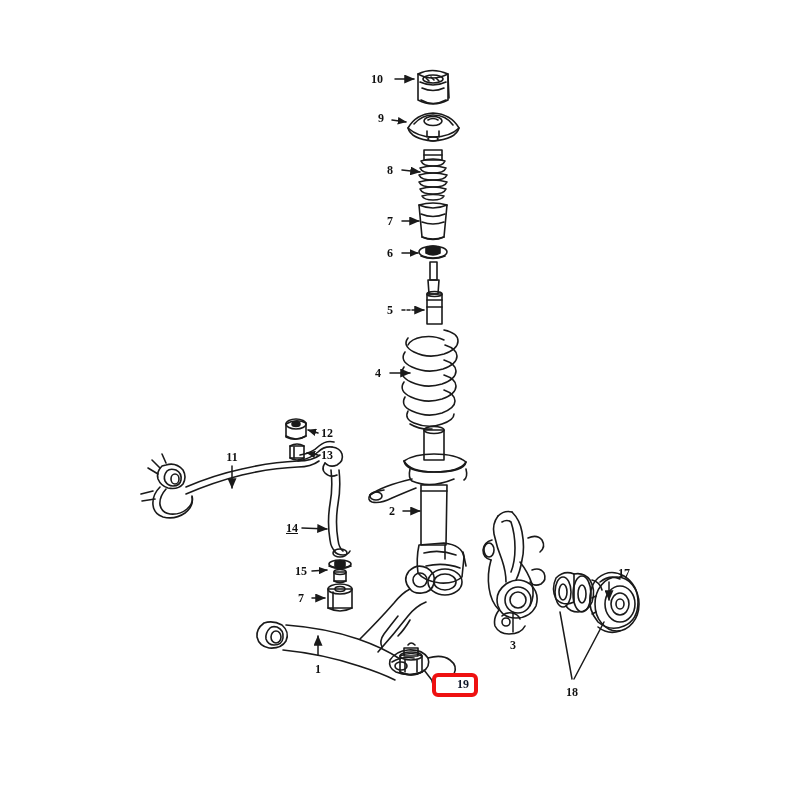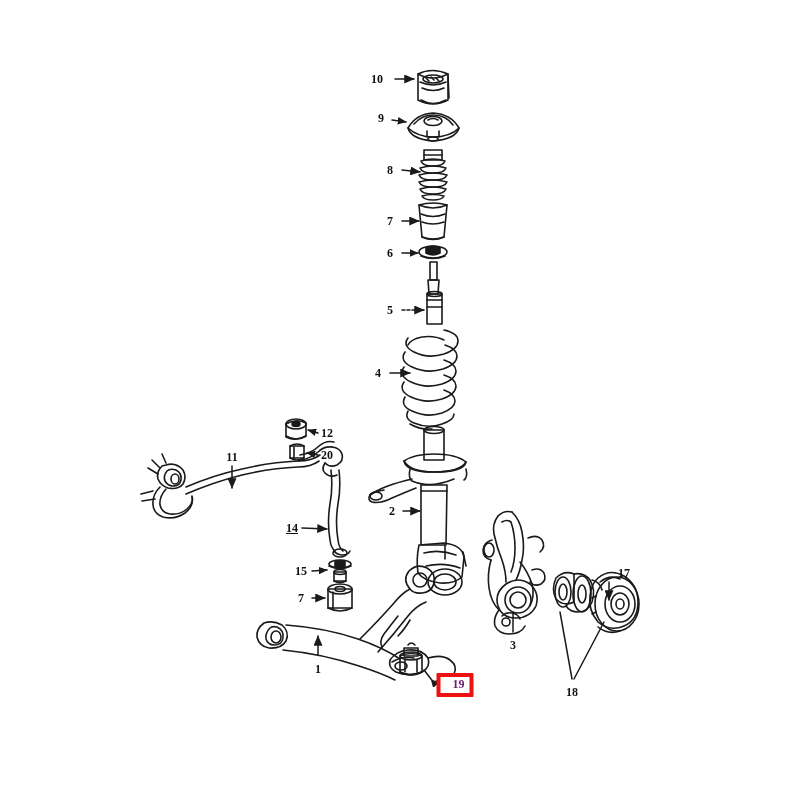--- a/index.html
+++ b/index.html
@@ -31,25 +31,25 @@
     font-weight: 700;
     font-size: 12px;
     color: #111111;
     line-height: 1;
     letter-spacing: 0px;
     white-space: nowrap;
     user-select: none;
     text-align: right;
   }
   .callout.hl {
-    color: #701a75;
+    color: #0f172a;
     border: 4px solid #ee1111;
-    padding: 1px 5px 3px 12px;
+    padding: 1px 5px 3px 21px;
     background: #ffffff;
-    border-radius: 1px;
+    border-radius: 6px;
   }
 </style>
 </head>
 <body>
 
 <div id="stage">
 
   <svg id="diagram-svg" viewBox="0 0 800 800" xmlns="http://www.w3.org/2000/svg">
     <defs>
       <marker id="arrowhead" markerWidth="7" markerHeight="6" refX="6.5" refY="3" orient="auto">
@@ -322,21 +322,21 @@
   <div class="callout" style="left:381px; top:118px; transform:translate(-50%,-50%);">9</div>
   <div class="callout" style="left:390px; top:170px; transform:translate(-50%,-50%);">8</div>
   <div class="callout" style="left:390px; top:221px; transform:translate(-50%,-50%);">7</div>
   <div class="callout" style="left:390px; top:253px; transform:translate(-50%,-50%);">6</div>
   <div class="callout" style="left:390px; top:310px; transform:translate(-50%,-50%);">5</div>
   <div class="callout" style="left:378px; top:373px; transform:translate(-50%,-50%);">4</div>
   <div class="callout" style="left:392px; top:511px; transform:translate(-50%,-50%);">2</div>
 
   <div class="callout" style="left:232px; top:457px; transform:translate(-50%,-50%);">11</div>
   <div class="callout" style="left:327px; top:433px; transform:translate(-50%,-50%);">12</div>
-  <div class="callout" style="left:327px; top:455px; transform:translate(-50%,-50%);">20</div>
+  <div class="callout" style="left:327px; top:455px; transform:translate(-50%,-50%);">13</div>
   <div class="callout" style="left:292px; top:528px; transform:translate(-50%,-50%);text-decoration:underline;">14</div>
   <div class="callout" style="left:301px; top:571px; transform:translate(-50%,-50%);">15</div>
   <div class="callout" style="left:301px; top:598px; transform:translate(-50%,-50%);">7</div>
 
   <div class="callout" style="left:318px; top:669px; transform:translate(-50%,-50%);">1</div>
   <div class="callout" style="left:513px; top:645px; transform:translate(-50%,-50%);">3</div>
   <div class="callout" style="left:624px; top:573px; transform:translate(-50%,-50%);">17</div>
   <div class="callout" style="left:572px; top:692px; transform:translate(-50%,-50%);">18</div>
 
   <div class="callout hl" style="left:455px; top:685px; transform:translate(-50%,-50%);">19</div>

